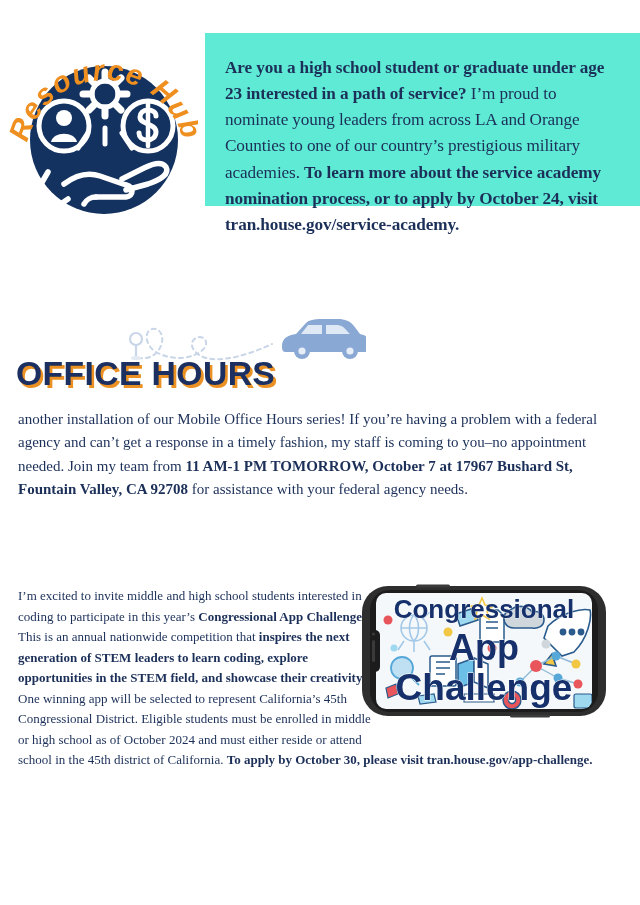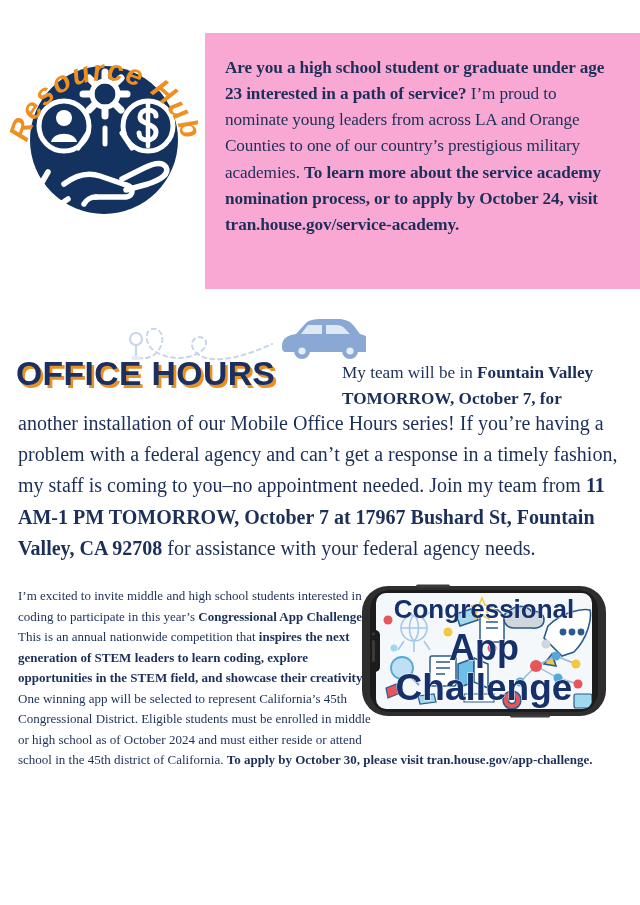--- a/index.html
+++ b/index.html
@@ -24,22 +24,22 @@
 
   #resource-hub-logo {
     position: absolute;
     left: 8px; top: 32px;
     width: 190px; height: 190px;
   }
 
   #service-academy-callout {
     position: absolute;
     left: 205px; top: 33px;
-    width: 435px; height: 256px;
-    background: #f9a8d4;
+    width: 435px; height: 173px;
+    background: #5eead4;
     box-sizing: border-box;
     padding: 22px 26px 10px 20px;
   }
   #service-academy-callout .body {
     font-family: "Liberation Serif", serif;
     font-size: 17.2px;
     line-height: 1.52;
     color: #1b2f58;
     letter-spacing: -0.1px;
   }
@@ -97,21 +97,21 @@
     font-size: 17.2px;
     line-height: 1.5;
     color: #1b2f58;
   }
 
   #moh-text-body {
     position: absolute;
     left: 18px; top: 108px;
     width: 614px;
     font-family: "Liberation Serif", serif;
-    font-size: 20px;
+    font-size: 15px;
     line-height: 1.56;
     color: #1b2f58;
   }
 
   
   #section-app-challenge {
     position: absolute;
     left: 0; top: 578px;
     width: 640px; height: 327px;
   }
@@ -228,23 +228,20 @@
           <path d="M182 17 L196 17 L196 26 L175 26 Z" fill="#dfe9f6"></path>
           <path d="M200 17 L210 17 C215 17 218 19 221 23 L224 26 L200 26 Z" fill="#dfe9f6"></path>
           <circle cx="176" cy="43" r="8" fill="#8aa8d4"></circle>
           <circle cx="176" cy="43" r="3.6" fill="#e6edf7"></circle>
           <circle cx="224" cy="43" r="8" fill="#8aa8d4"></circle>
           <circle cx="224" cy="43" r="3.6" fill="#e6edf7"></circle>
         </g>
       </svg>
     </div>
 
-    <div id="moh-text-inline">
-      <span>My team will be in </span><span class="b">Fountain Valley TOMORROW, October 7, for</span>
-    </div>
   </div>
 
   <div id="moh-text-body">
     <span>another installation of our Mobile Office Hours series! If you’re having a problem with a federal agency and can’t get a response in a timely fashion, my staff is coming to you–no appointment needed. Join my team from </span><span class="b">11 AM-1 PM TOMORROW, October 7 at 17967 Bushard St, Fountain Valley, CA 92708</span><span> for assistance with your federal agency needs.</span>
   </div>
 </div>
 
 <div id="section-app-challenge">
 
   <div id="cac-text">

